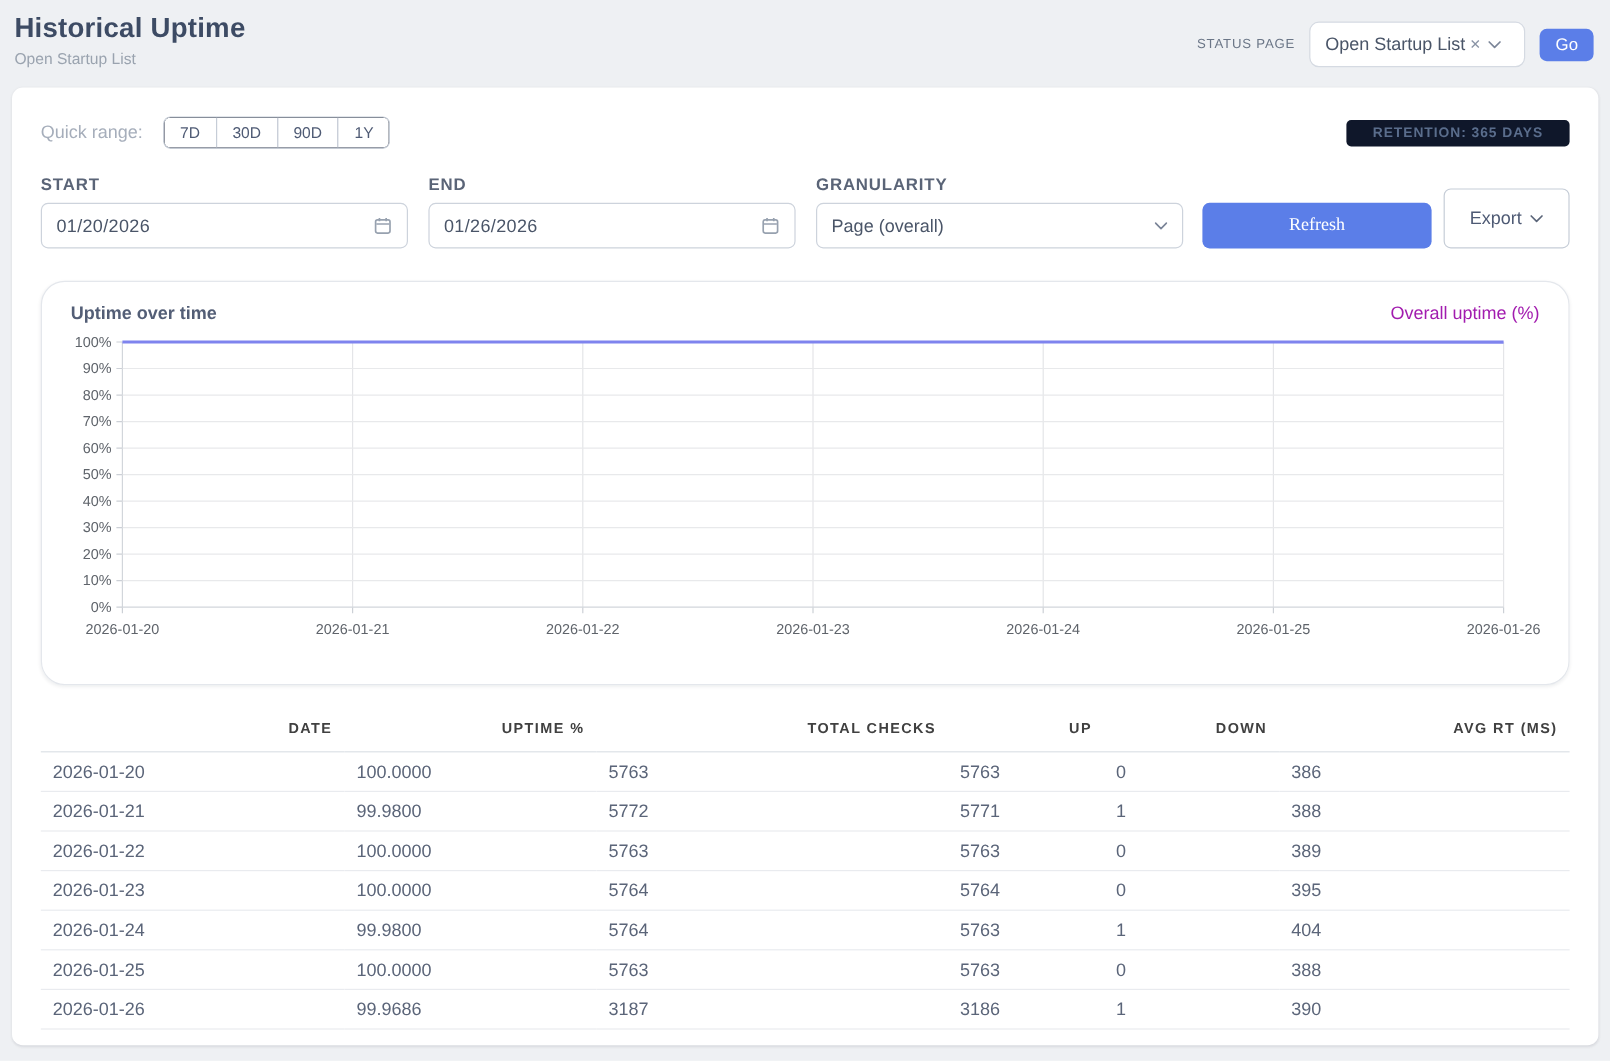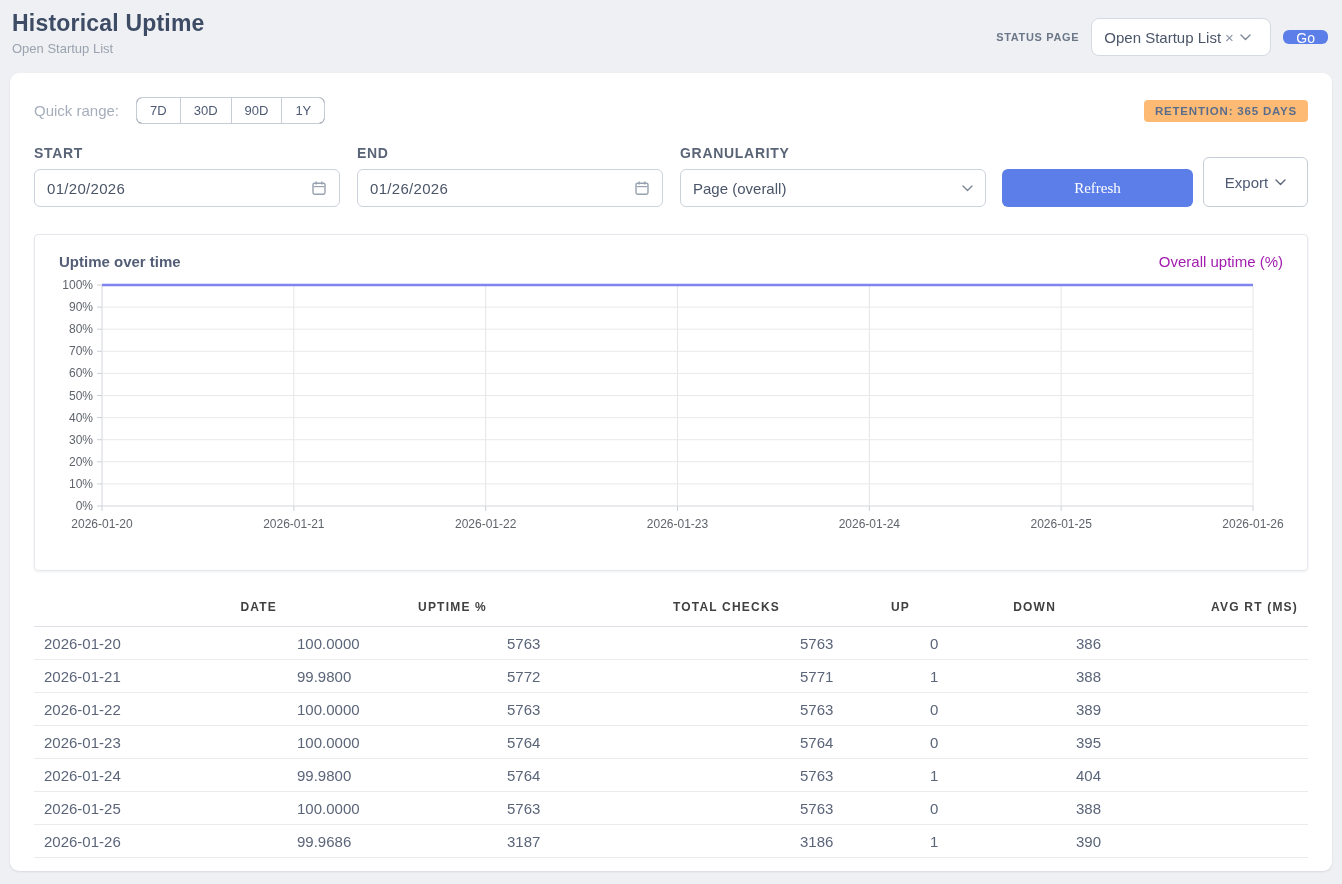--- a/index.html
+++ b/index.html
@@ -12,31 +12,31 @@
   }
 
   
   .page-header {
     display: flex; justify-content: space-between; align-items: flex-start;
     padding: 10px 14px 0 12px; height: 66px;
   }
   .page-title { font-size: 23px; font-weight: 700; color: #3d4b64; letter-spacing: .2px; }
   .page-subtitle { font-size: 13px; color: #9aa3af; margin-top: 4px; }
   .header-right { display: flex; align-items: center; gap: 12px; margin-top: 8px; }
-  .status-page-label { font-size: 11px; font-weight: 700; letter-spacing: .06em; color: #6b7687; }
+  .status-page-label { font-size: 11px; font-weight: 400; letter-spacing: .06em; color: #6b7687; }
   .status-select {
     display: flex; align-items: center; gap: 6px;
     height: 38px; min-width: 180px; padding: 0 12px;
     background: #fff; border: 1px solid #d5dae2; border-radius: 8px;
     font-size: 15px; color: #4a5568; cursor: pointer;
   }
   .status-select .clear-x { color: #8a94a6; font-size: 15px; margin-left: -2px; }
   .chev { width: 11px; height: 7px; display: inline-block; }
   .btn-go {
-    height: 14px; padding: 0 13px; border: none; border-radius: 6px;
+    height: 27px; padding: 0 13px; border: none; border-radius: 6px;
     background: #5b7ee8; color: #fff; font-size: 14px; cursor: pointer;
     font-family: inherit;
   }
 
   
   .main-card {
     margin: 7px 10px 0 10px; height: 798px;
     background: #fff; border-radius: 9px;
     box-shadow: 0 1px 2px rgba(16,24,40,.05), 0 1px 3px rgba(16,24,40,.05);
     padding: 24px;
@@ -49,22 +49,22 @@
   .seg-group {
     display: inline-flex; border: 1px solid #c6cdd7; border-radius: 6px; overflow: hidden;
     background: #0f172a;
   }
   .seg-btn {
     padding: 5px 13px; font-size: 13px; color: #4e5a74; background: #fff;
     border: none; border-left: 1px solid #c6cdd7; cursor: pointer; font-family: inherit;
   }
   .seg-btn:first-child { border-left: none; }
   .retention-badge {
-    background: #fdba74; color: #5a6d8c; font-size: 11.5px; font-weight: 600;
-    letter-spacing: .07em; padding: 5px 11px; border-radius: 4px;
+    background: #0f172a; color: #5a6d8c; font-size: 11.5px; font-weight: 600;
+    letter-spacing: .07em; padding: 5px 22px; border-radius: 4px;
   }
 
   
   .fieldsrow { display: flex; align-items: flex-end; margin-top: 21px; }
   .field { width: 306px; }
   .field + .field { margin-left: 17px; }
   .field-label {
     display: block; font-size: 14px; font-weight: 600; letter-spacing: .05em;
     color: #5a6477; margin-bottom: 8px; text-transform: uppercase;
   }
@@ -87,21 +87,21 @@
   .btn-export {
     height: 50px; width: 105px; margin-left: 10px;
     background: #fff; color: #4e5a74; font-size: 15px;
     border: 1px solid #c6cdd7; border-radius: 6px; cursor: pointer; font-family: inherit;
     display: inline-flex; align-items: center; justify-content: center; gap: 7px;
   }
 
   
   .chart-card {
     margin-top: 27px; height: 337px;
-    border: 1px solid #e4e7ec; border-radius: 4px;
+    border: 1px solid #e4e7ec; border-radius: 20px;
     box-shadow: 0 1px 3px rgba(16,24,40,.07);
     padding: 18px 24px 0 24px;
   }
   .chart-head { display: flex; justify-content: space-between; align-items: baseline; }
   .chart-title { font-size: 15px; font-weight: 700; color: #535e76; }
   .chart-legend { font-size: 15px; color: #a21caf; }
   .chart-svg-wrap { margin-top: 3px; }
   svg text { font-family: "Liberation Sans", "DejaVu Sans", sans-serif; }
 
   

